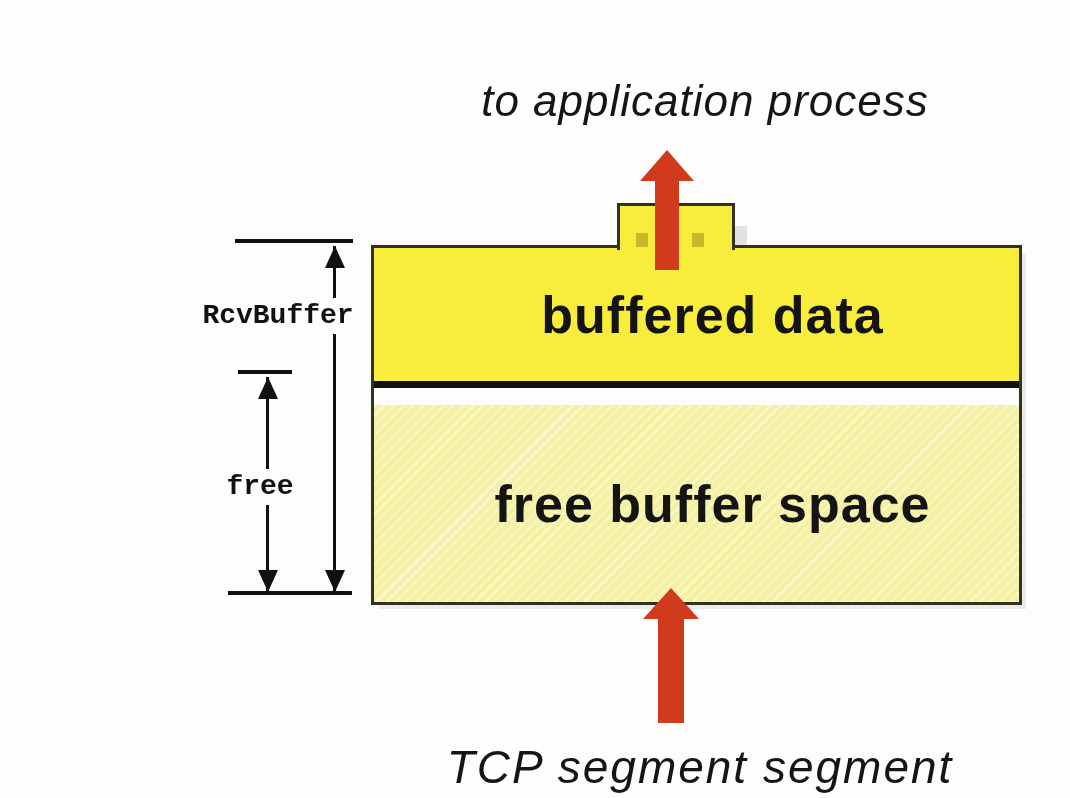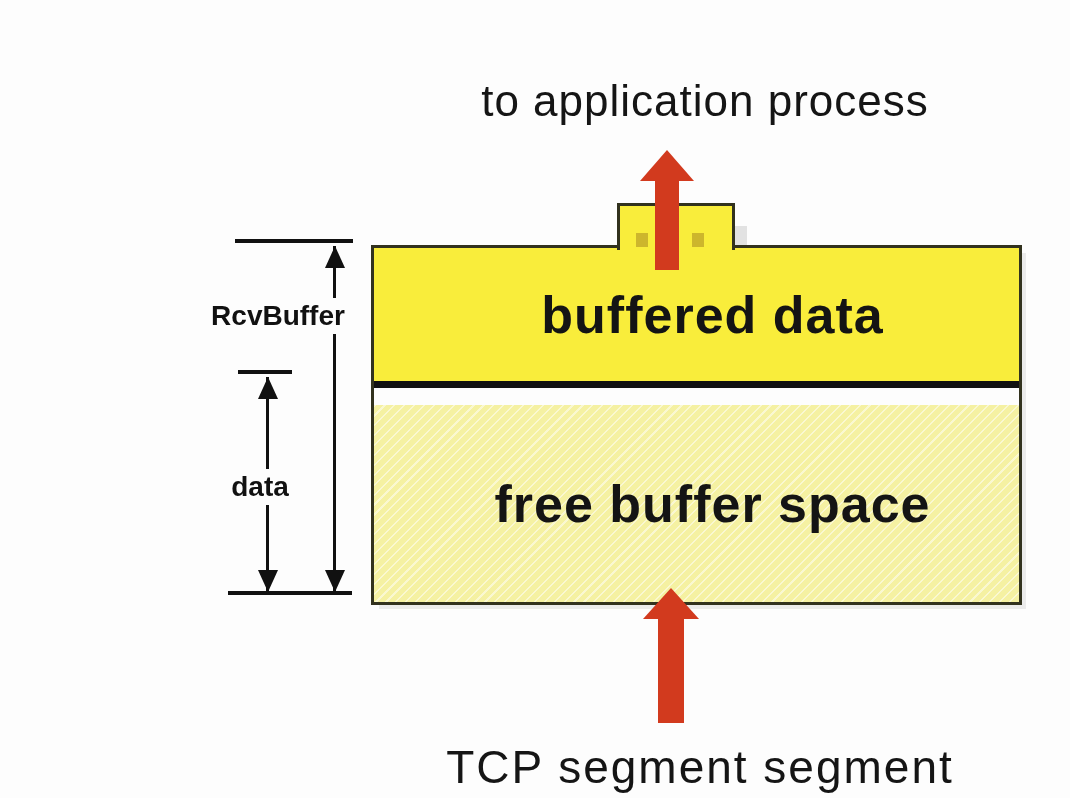--- a/index.html
+++ b/index.html
@@ -10,20 +10,21 @@
     height: 798px;
     background: var(--bg, #fdfdfd);
     font-family: "Liberation Sans", sans-serif;
     color: var(--ink, #151515);
     overflow: hidden;
   }
   .abs { position: absolute; }
 
   
   .caption {
+    font-style: italic;
     text-align: center;
     color: var(--ink, #151515);
     white-space: nowrap;
   }
   .caption.top    { left: 430px; top: 76px;  width: 550px; font-size: 44px; letter-spacing: 1px; }
   .caption.bottom { left: 420px; top: 740px; width: 560px; font-size: 46px; letter-spacing: 2px; }
 
   
   .buffer-box {
     left: 371px; top: 245px; width: 651px; height: 360px;
@@ -86,21 +87,21 @@
   .dim-head { width: 0; height: 0; z-index: 4; }
   .dim-head.up   { border-left: 10px solid transparent; border-right: 10px solid transparent; border-bottom: 22px solid #111; }
   .dim-head.down { border-left: 10px solid transparent; border-right: 10px solid transparent; border-top: 22px solid #111; }
   .dim-head.rcv-up    { left: 325px; top: 246px; }
   .dim-head.rcv-down  { left: 325px; top: 570px; }
   .dim-head.rwnd-up   { left: 258px; top: 377px; }
   .dim-head.rwnd-down { left: 258px; top: 570px; }
 
   
   .dim-label {
-    font-family: Liberation Sans, sans-serif;
+    font-family: Liberation Mono, monospace;
     font-weight: bold; font-size: 28px; line-height: 36px;
     text-align: center; background: var(--bg, #fdfdfd);
     color: #111; z-index: 5; white-space: nowrap;
   }
   .dim-label.rcvbuffer { left: 200px; top: 298px; width: 156px; height: 36px; }
   .dim-label.rwnd      { left: 224px; top: 469px; width: 72px;  height: 36px; }
 </style>
 </head>
 <body>
 
@@ -138,15 +139,15 @@
 
   <div class="abs dim-shaft rcv"></div>
   <div class="abs dim-head up rcv-up"></div>
   <div class="abs dim-head down rcv-down"></div>
 
   <div class="abs dim-shaft rwnd"></div>
   <div class="abs dim-head up rwnd-up"></div>
   <div class="abs dim-head down rwnd-down"></div>
 
   <div class="abs dim-label rcvbuffer">RcvBuffer</div>
-  <div class="abs dim-label rwnd">data</div>
+  <div class="abs dim-label rwnd">free</div>
 
 </div>
 
 </body></html>

